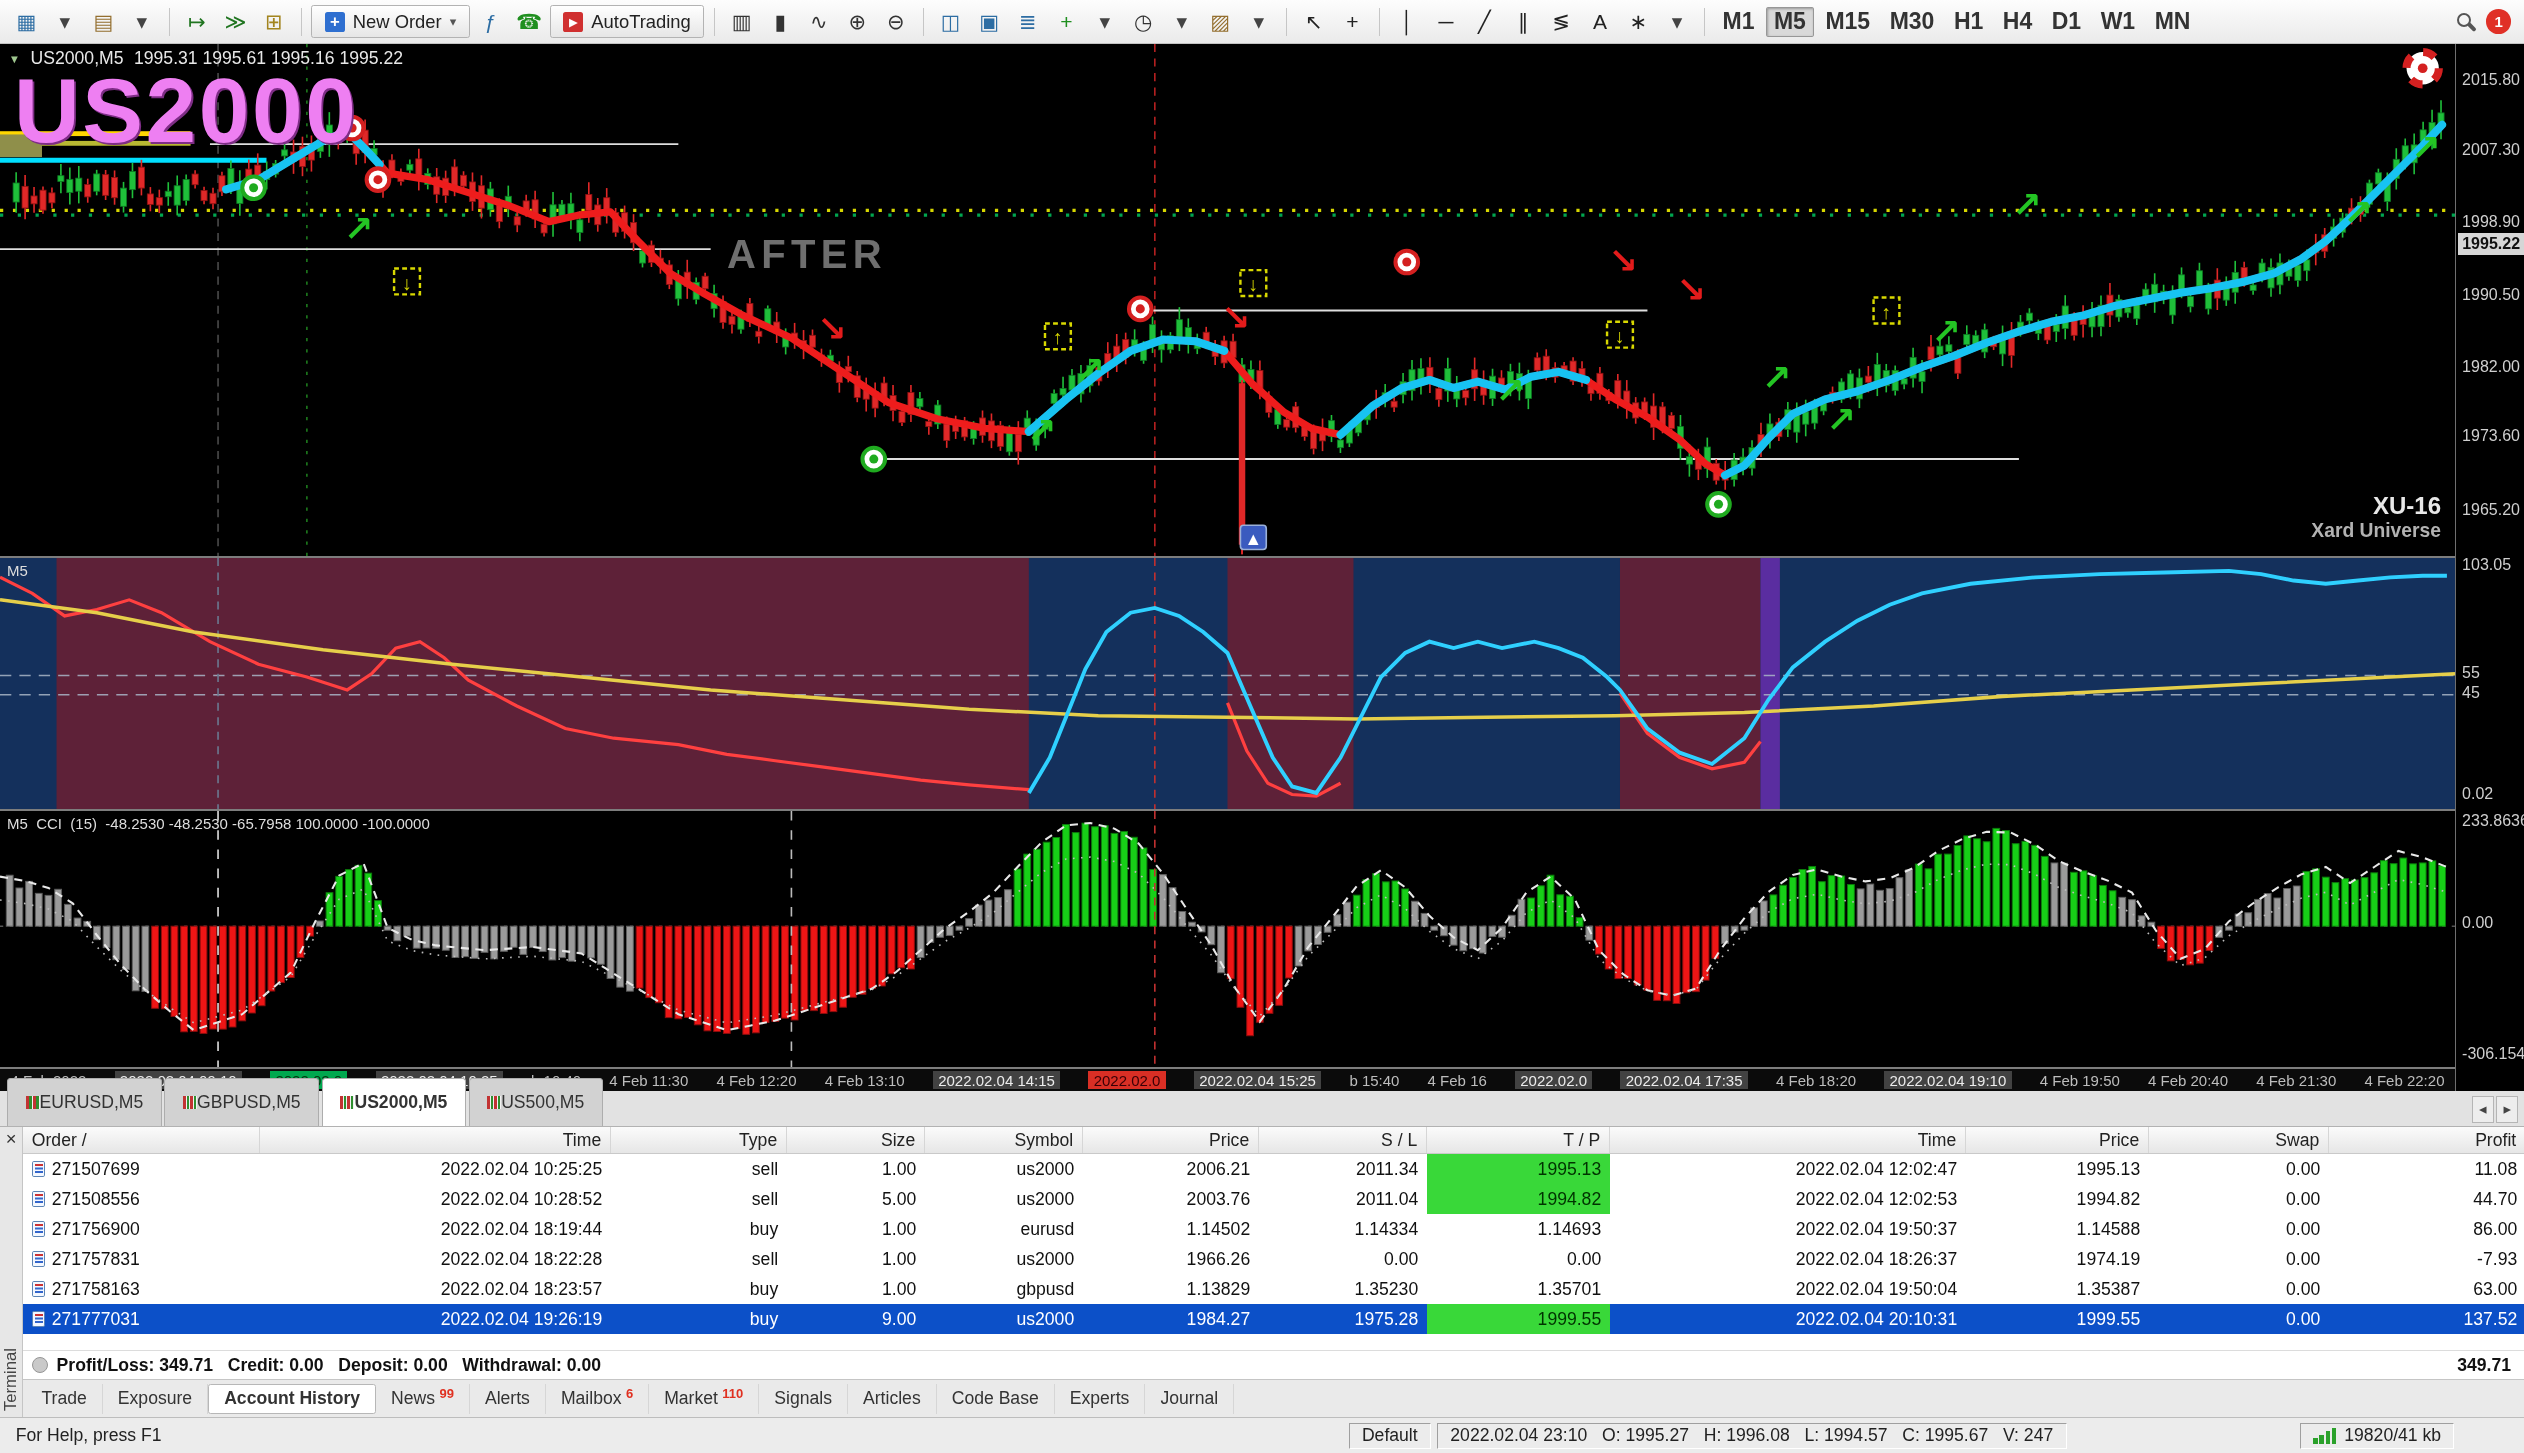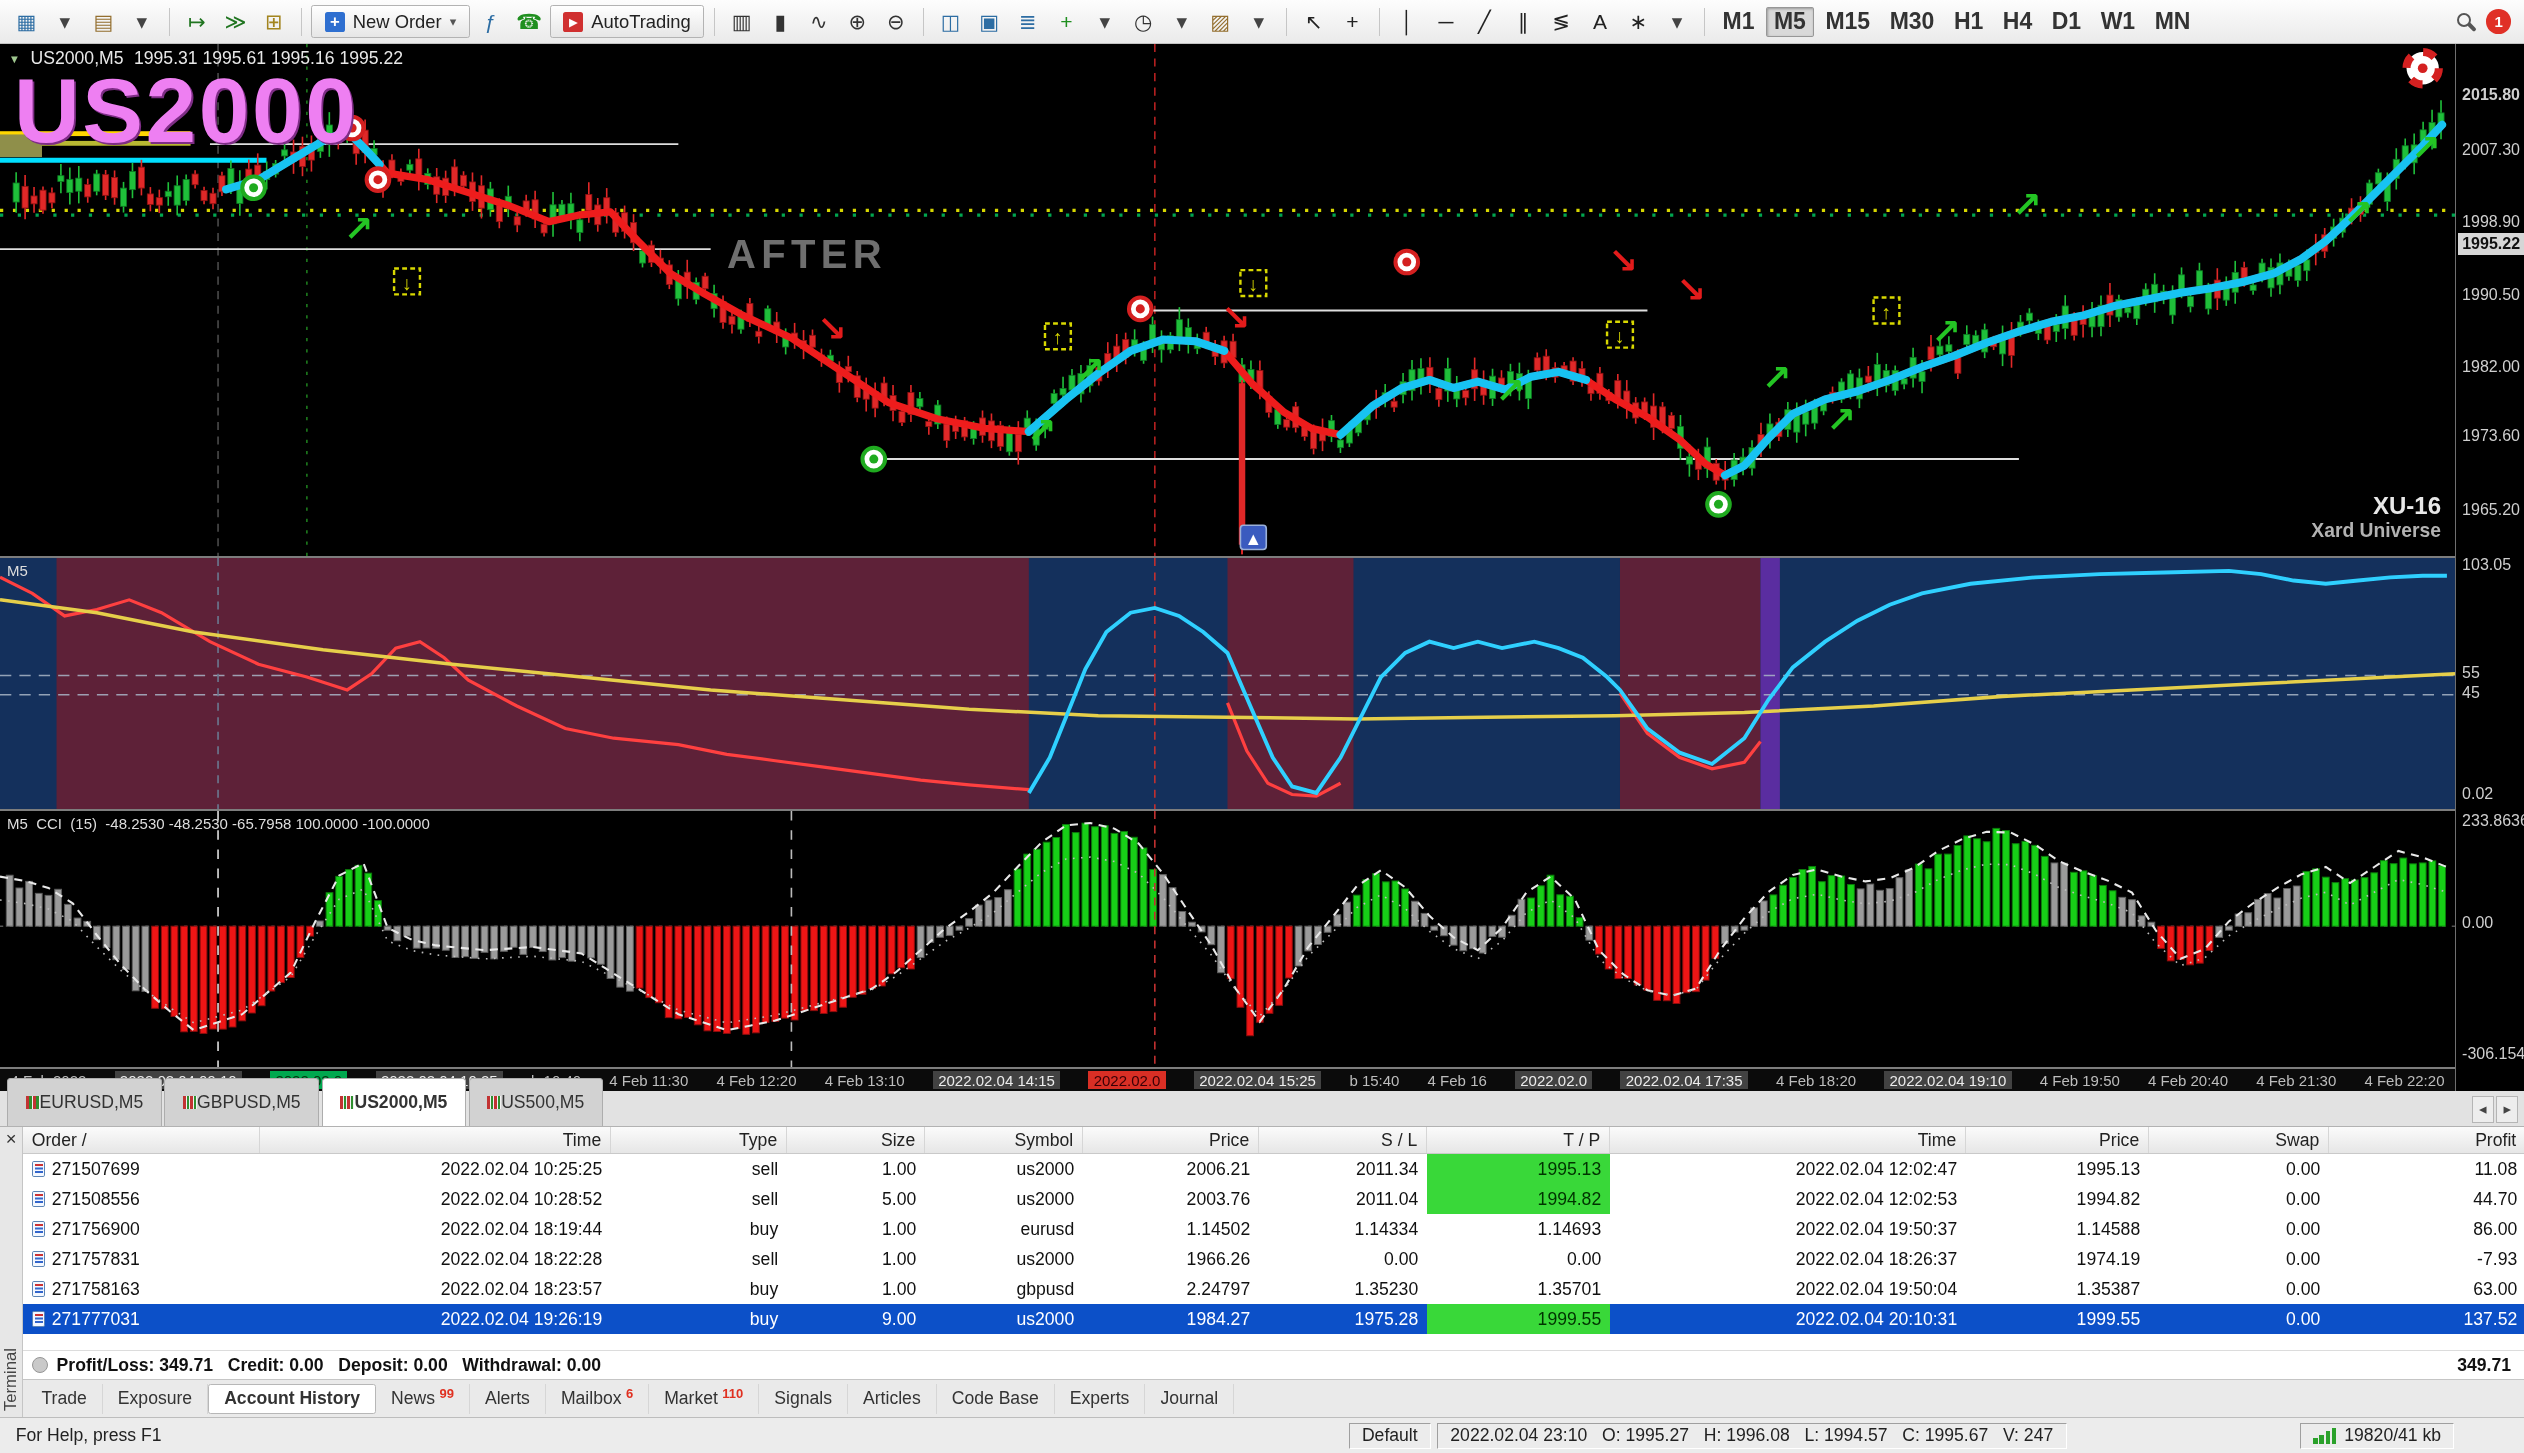--- a/index.html
+++ b/index.html
@@ -1105,21 +1105,21 @@
         <span class="ta box">2022.02.0</span>
         <span class="ta box">2022.02.04 17:35</span>
         <span class="ta plain">4 Feb 18:20</span>
         <span class="ta box">2022.02.04 19:10</span>
         <span class="ta plain">4 Feb 19:50</span>
         <span class="ta plain">4 Feb 20:40</span>
         <span class="ta plain">4 Feb 21:30</span>
         <span class="ta plain">4 Feb 22:20</span>
       </div>
     <div id="price-scale">
-        <div class="ps" style="top: 42px; font-weight: bold;">2015.80</div>
+        <div class="ps" style="top: 27px;">2015.80</div>
         <div class="ps" style="top: 97px;">2007.30</div>
         <div class="ps" style="top: 169px;">1998.90</div>
         <div class="ps" style="top: 242px;">1990.50</div>
         <div class="ps" style="top: 314px;">1982.00</div>
         <div class="ps" style="top: 383px;">1973.60</div>
         <div class="ps" style="top: 457px;">1965.20</div>
         <div class="ps cur" style="top: 189px;">1995.22</div>
         <div class="ps" style="top: 512px;">103.05</div>
         <div class="ps" style="top: 620px;">55</div>
         <div class="ps" style="top: 640px;">45</div>
@@ -1258,21 +1258,21 @@
           </div>
           <div class="t-row t-grid">
             <div class="c left">
               <span class="doc-icon"></span>
               <span>271758163</span>
             </div>
             <div class="c">2022.02.04 18:23:57</div>
             <div class="c">buy</div>
             <div class="c">1.00</div>
             <div class="c">gbpusd</div>
-            <div class="c">2.24797</div>
+            <div class="c">1.13829</div>
             <div class="c">1.35230</div>
             <div class="c">1.35701</div>
             <div class="c">2022.02.04 19:50:04</div>
             <div class="c">1.35387</div>
             <div class="c">0.00</div>
             <div class="c">63.00</div>
           </div>
           <div class="t-row t-grid selected">
             <div class="c left">
               <span class="doc-icon"></span>

